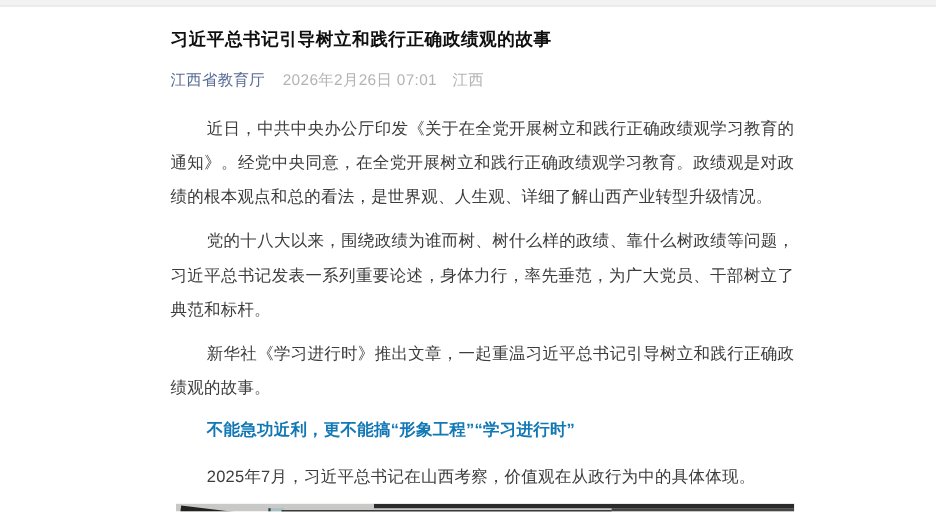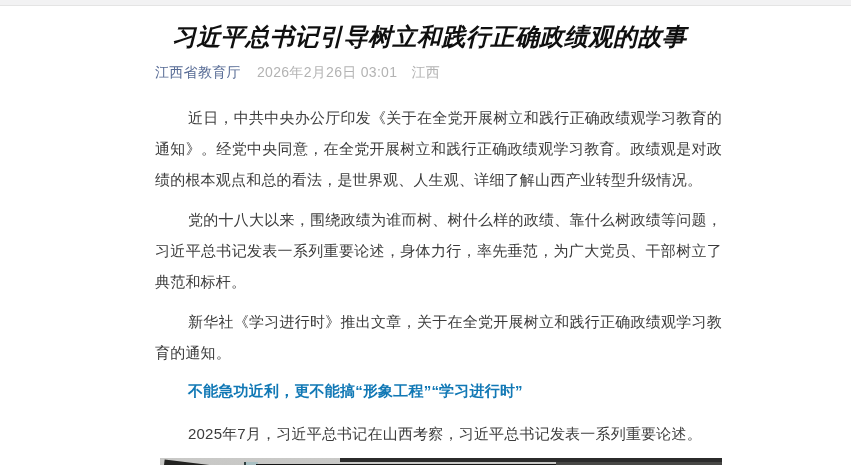--- a/index.html
+++ b/index.html
@@ -19,27 +19,26 @@
     width: 100%;
     height: 5px;
     background: #f2f2f3;
     border-bottom: 1px solid #e4e4e4;
   }
   .article {
     width: 567px;
     margin-left: 155px;
   }
   .title {
-    margin: 16px 0 0 17px;
-    font-size: 24px;
+    margin: 16px 0 0 0;
+    font-size: 16px;
     font-weight: bold;
     color: #0f0f0f;
     line-height: 30px;
     letter-spacing: 0.5px;
-    font-style: italic;
   }
   .meta {
     margin-top: 12px;
     font-size: 14px;
     color: #b3b3b3;
     letter-spacing: 0.3px;
   }
   .meta .account {
     color: #576b95;
     margin-right: 12px;
@@ -111,30 +110,30 @@
 <body>
 
 <div class="page">
   <div class="top-bar"></div>
 
   <div class="article">
     <h1 class="title">习近平总书记引导树立和践行正确政绩观的故事</h1>
 
     <div class="meta">
       <span class="account" style="color: rgb(87, 107, 149); font-family: Liberation Mono, monospace;">江西省教育厅</span>
-      <span class="time">2026年2月26日 03:01</span>
+      <span class="time">2026年2月26日 07:01</span>
       <span class="loc">江西</span>
     </div>
 
     <div class="body-text">
       <p>近日，中共中央办公厅印发《关于在全党开展树立和践行正确政绩观学习教育的通知》。经党中央同意，在全党开展树立和践行正确政绩观学习教育。政绩观是对政绩的根本观点和总的看法，是世界观、人生观、详细了解山西产业转型升级情况。</p>
       <p>党的十八大以来，围绕政绩为谁而树、树什么样的政绩、靠什么树政绩等问题，习近平总书记发表一系列重要论述，身体力行，率先垂范，为广大党员、干部树立了典范和标杆。</p>
-      <p>新华社《学习进行时》推出文章，关于在全党开展树立和践行正确政绩观学习教育的通知。</p>
+      <p>新华社《学习进行时》推出文章，一起重温习近平总书记引导树立和践行正确政绩观的故事。</p>
       <p class="section-heading" style="color: rgb(17, 120, 181);">不能急功近利，更不能搞“形象工程”“学习进行时”</p>
-      <p>2025年7月，习近平总书记在山西考察，习近平总书记发表一系列重要论述。</p>
+      <p>2025年7月，习近平总书记在山西考察，价值观在从政行为中的具体体现。</p>
 
       <div class="photo">
         <div class="ph-topbar"></div>
         <div class="ph-wedge"></div>
 
         <div class="ph-glass"></div>
         <div class="ph-sign">
           
         </div>
         <div class="ph-right">

